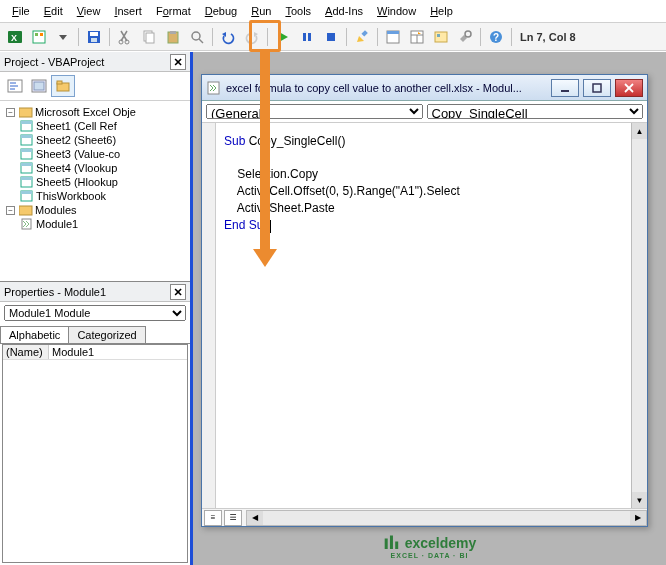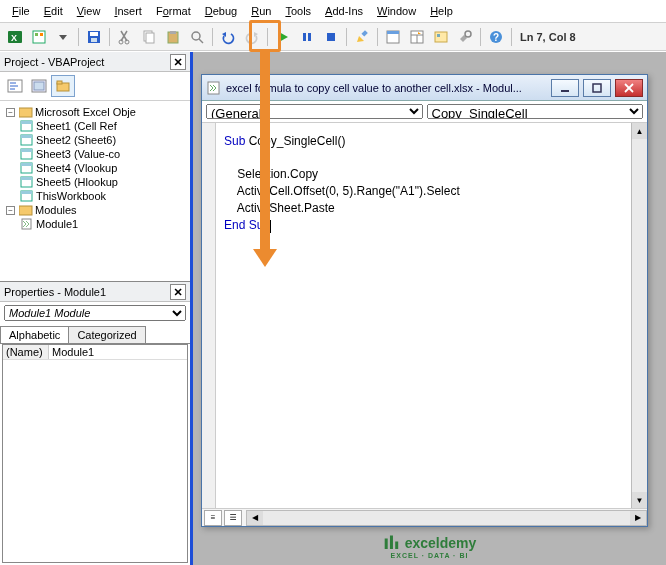--- a/index.html
+++ b/index.html
@@ -39,21 +39,21 @@
 .proj-toolbar .ptb.sel { border: 1px solid #7da2ce; background: #e5f1fb; }
 .proj-tree { flex: 1; overflow: auto; padding: 4px 2px; font-size: 11px; }
 .tree-node { white-space: nowrap; padding: 1px 0 1px 4px; display: flex; align-items: center; gap: 2px; cursor: default; }
 .tree-node.indent1 { padding-left: 18px; }
 .tree-icon { width: 14px; height: 12px; display: inline-block; flex-shrink: 0; }
 .toggle-box { width: 9px; height: 9px; border: 1px solid #888; display: inline-flex; align-items: center; justify-content: center; font-size: 8px; line-height: 7px; color: #444; margin-right: 2px; flex-shrink: 0; }
 
 
 .props-panel { flex: 1; display: flex; flex-direction: column; }
 .props-obj-sel { margin: 3px 4px; }
-.props-obj-sel select { width: 100%; font-size: 11px; font-style: italic; }
+.props-obj-sel select { width: 100%; font-size: 11px; }
 .props-tabs { display: flex; border-bottom: 1px solid #888; margin-top: 2px; }
 .props-tabs div { padding: 2px 8px; border: 1px solid #888; border-bottom: none; background: #fff; margin-right: -1px; font-size: 11px; cursor: pointer; text-align: center; }
 .props-tabs div.inactive { background: #eee; }
 .props-grid { flex: 1; border: 1px solid #888; margin: 0 2px 2px 2px; background: #fff; overflow: auto; }
 .props-row { display: flex; border-bottom: 1px solid #ddd; font-size: 11px; }
 .props-row .k { width: 46px; padding: 1px 3px; background: #f0f0f0; border-right: 1px solid #ccc; }
 .props-row .v { flex: 1; padding: 1px 3px; }
 
 
 .code-win { position: absolute; top: 22px; left: 8px; right: 18px; bottom: 38px; background: #fff; border: 1px solid #4a74a8; box-shadow: 2px 2px 6px rgba(0,0,0,0.25); display: flex; flex-direction: column; }

